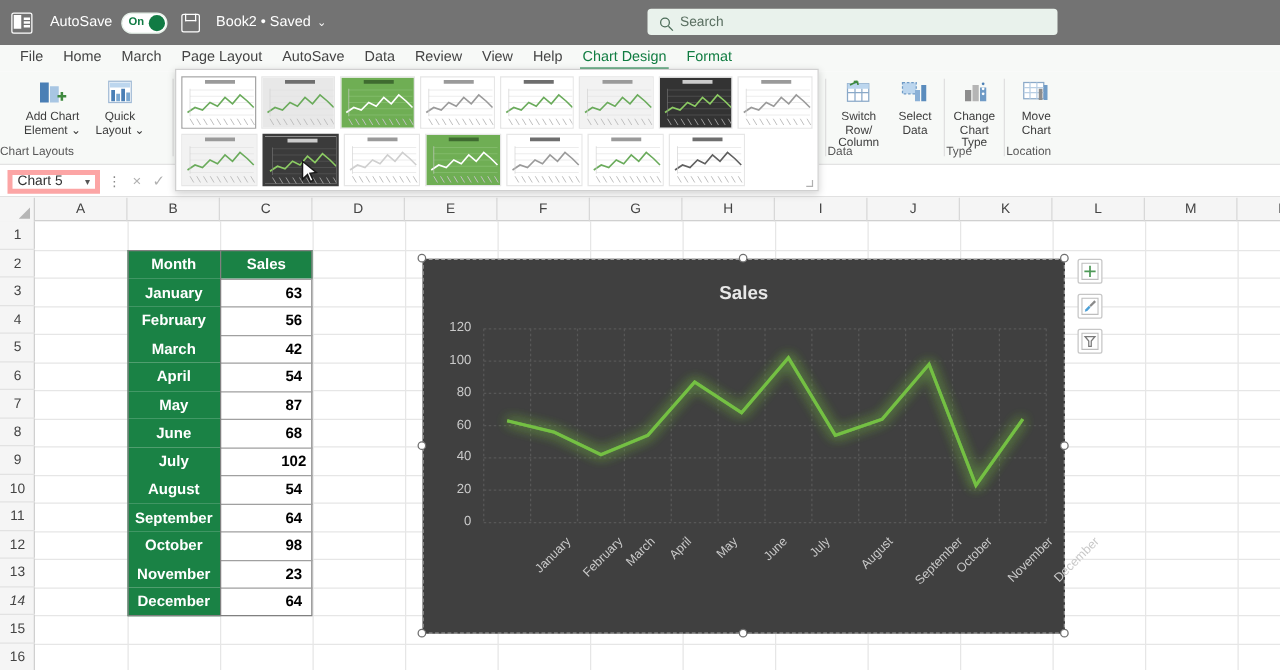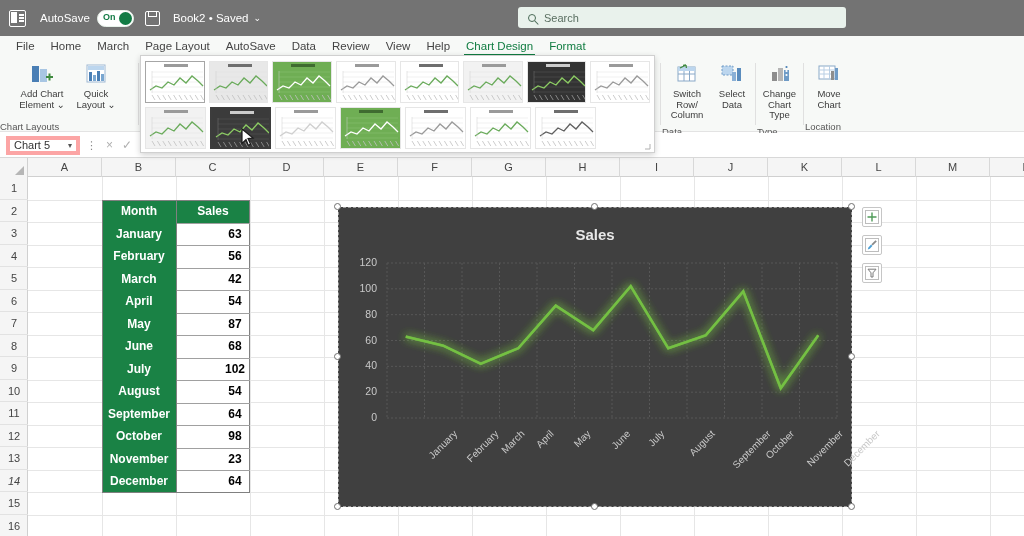--- a/index.html
+++ b/index.html
@@ -92,21 +92,21 @@
     height: 1.6px; background: #107c41;
   }
 
   
   .ribbon {
     position: absolute; left: 0; top: 57px; width: 1024px; height: 75px;
     background: #f7f9f7; border-bottom: 1px solid #e3e3e3;
   }
   .rgroup {
     position: absolute; top: 0; height: 75px;
-    display: flex; flex-direction: column; align-items: center; gap: 10px;
+    display: flex; flex-direction: column; align-items: center;
   }
   .rgroup .items { display: flex; align-items: flex-start; height: 58px; }
   .rgroup .glabel {
     font-size: 9.5px; color: #575757; text-align: left; width: 100%;
     margin-top: 1px;
   }
   .rbtn {
     width: 54px; display: flex; flex-direction: column; align-items: center;
     padding-top: 4px;
   }

